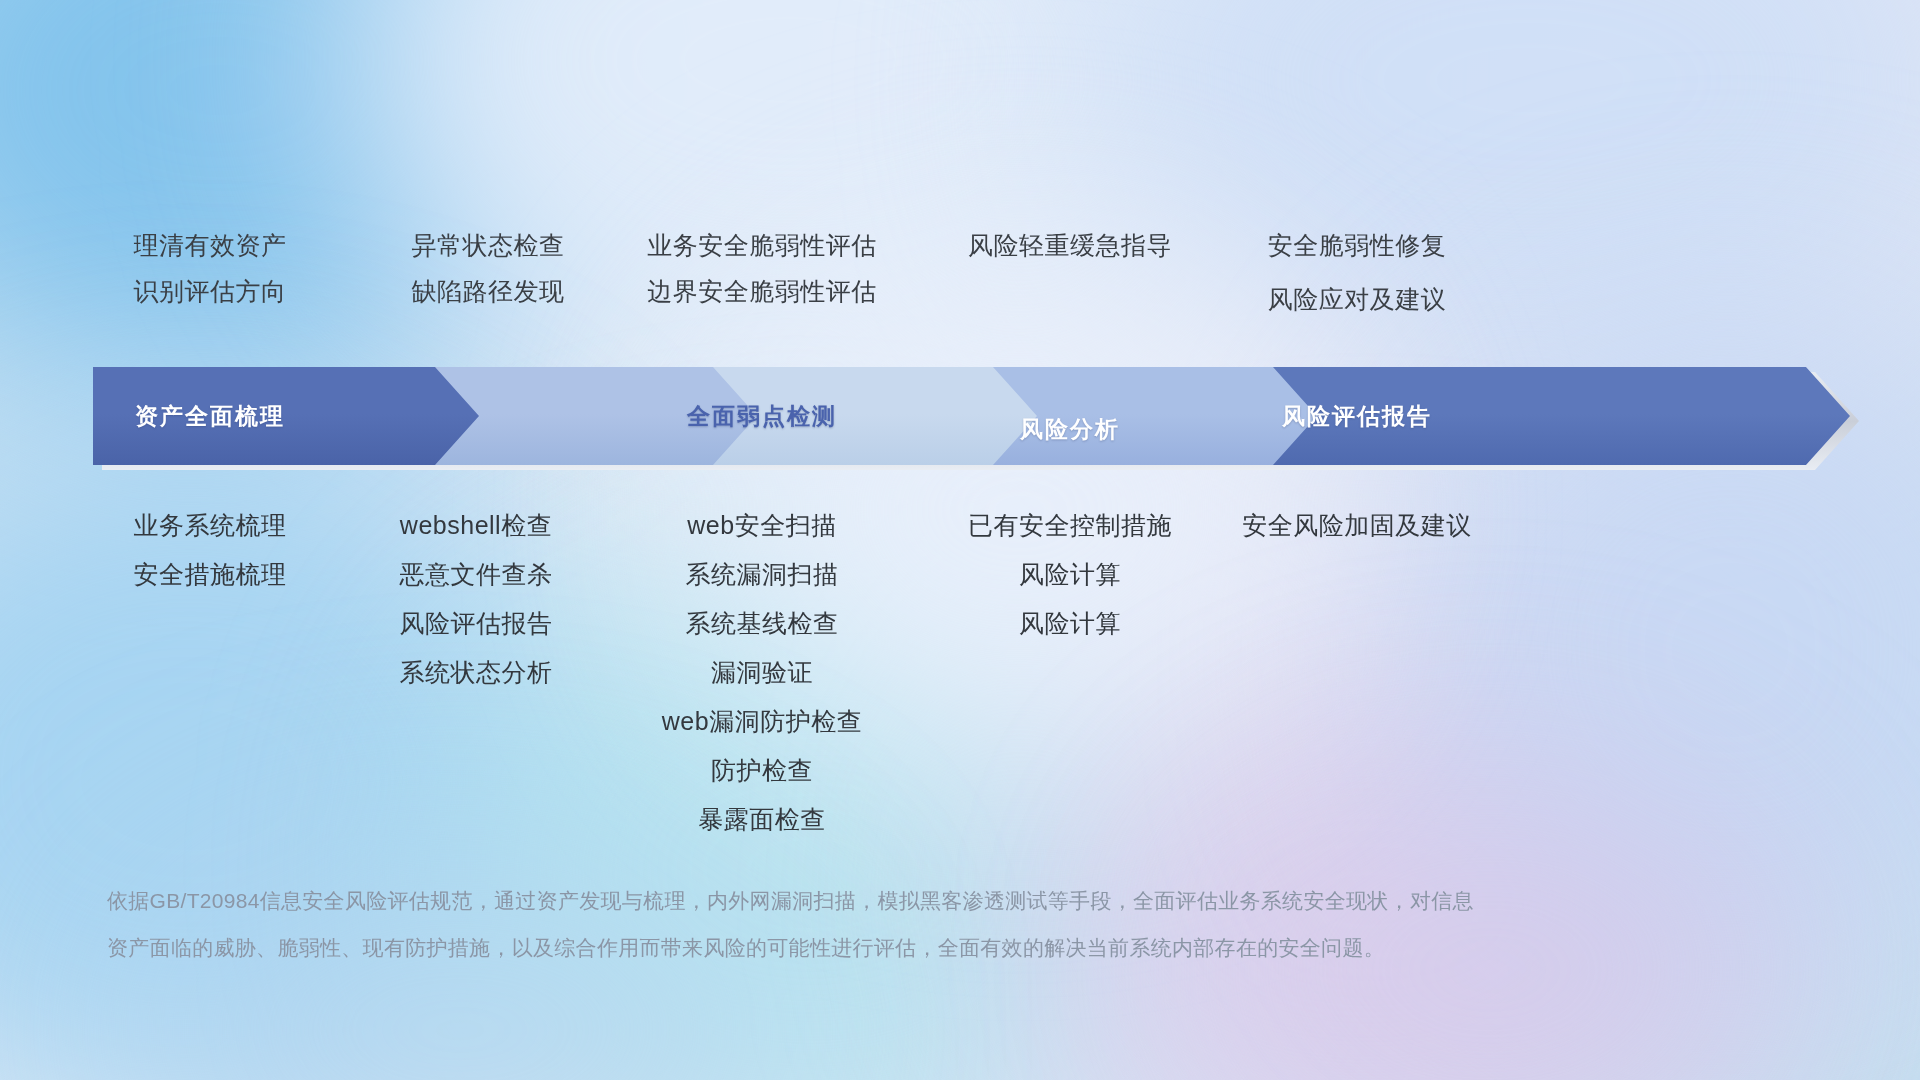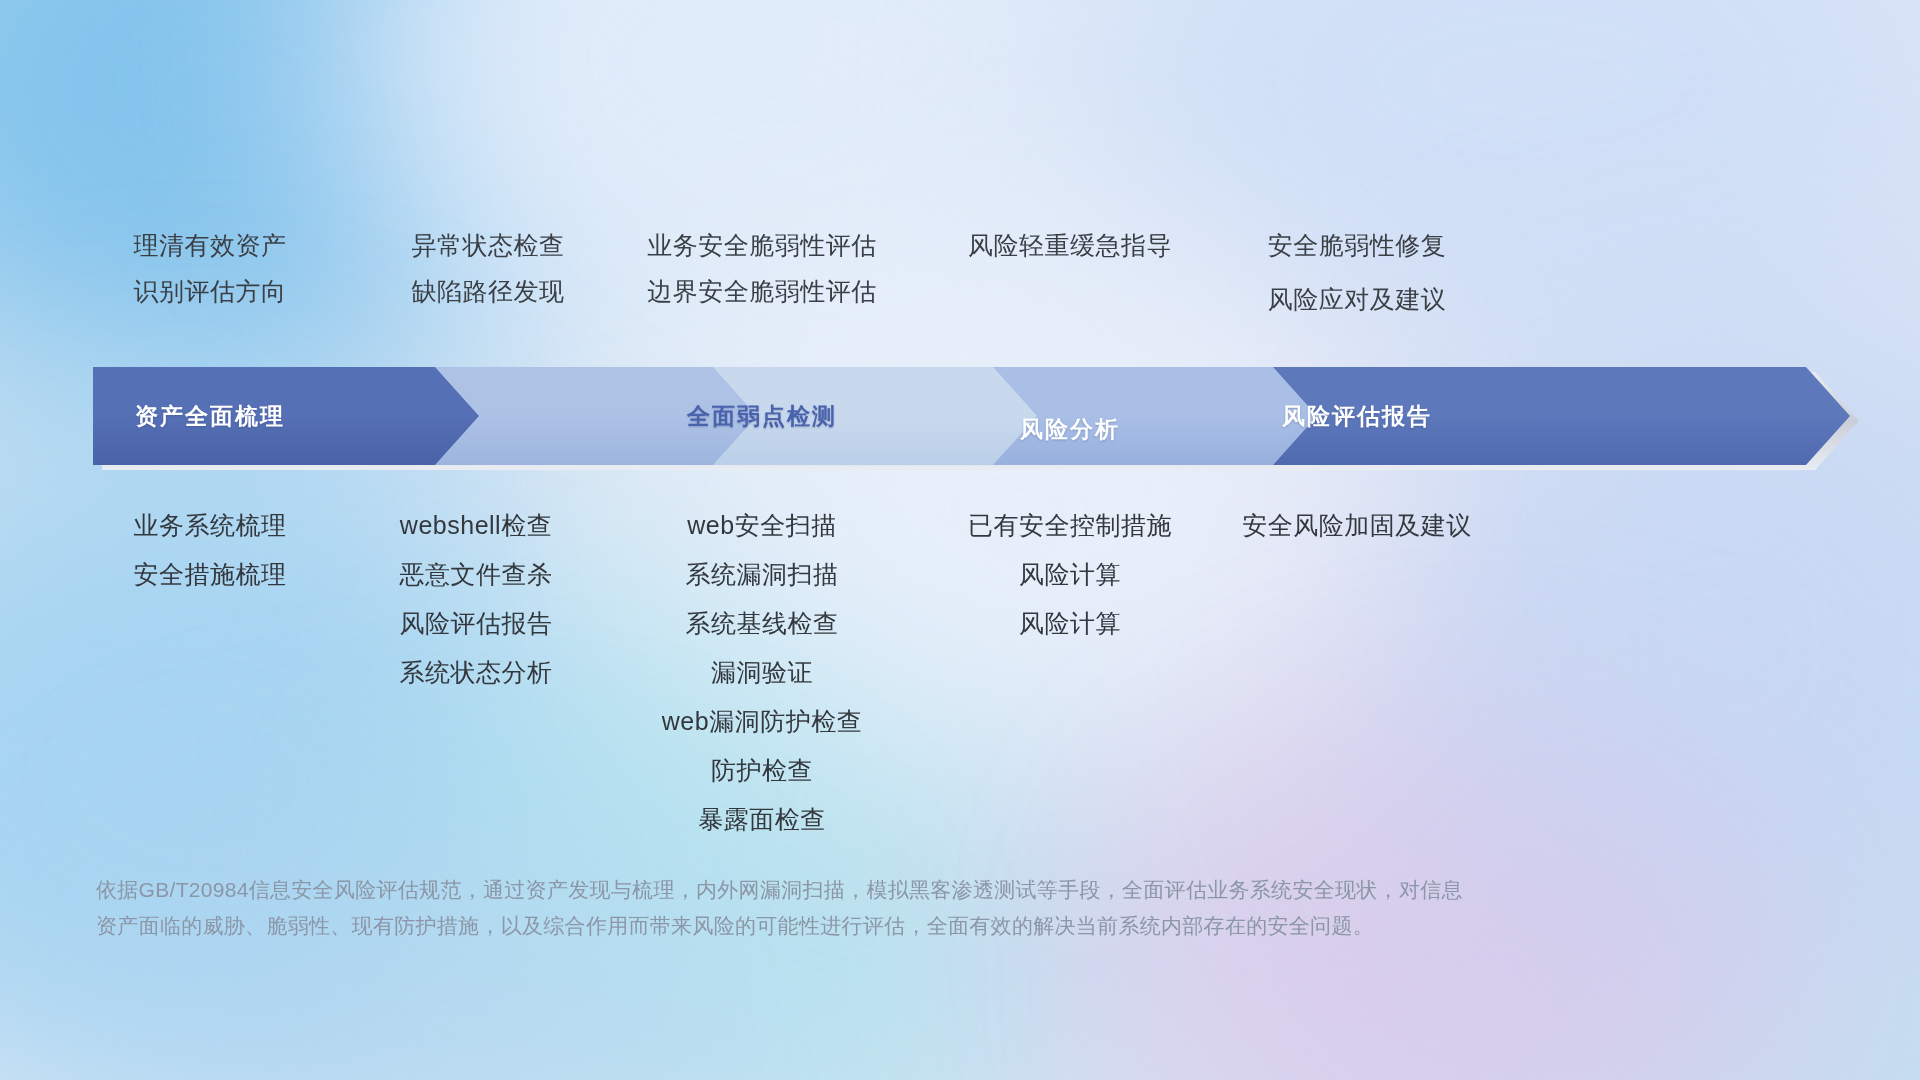--- a/index.html
+++ b/index.html
@@ -119,21 +119,21 @@
   .footnote {
     position: absolute;
     left: 96px;
     top: 872px;
     width: 1560px;
     font-size: 21px;
     line-height: 36px;
     color: #8b96a6;
     letter-spacing: 0.3px;
   }
-  .footnote p { margin: 0; }
+  .footnote p { margin: 11px; }
 </style>
 </head>
 <body>
 
 <div id="slide">
 
   <div class="blob blob-a"></div>
   <div class="blob blob-b"></div>
   <div class="blob blob-c"></div>
   <div class="blob blob-d"></div>

